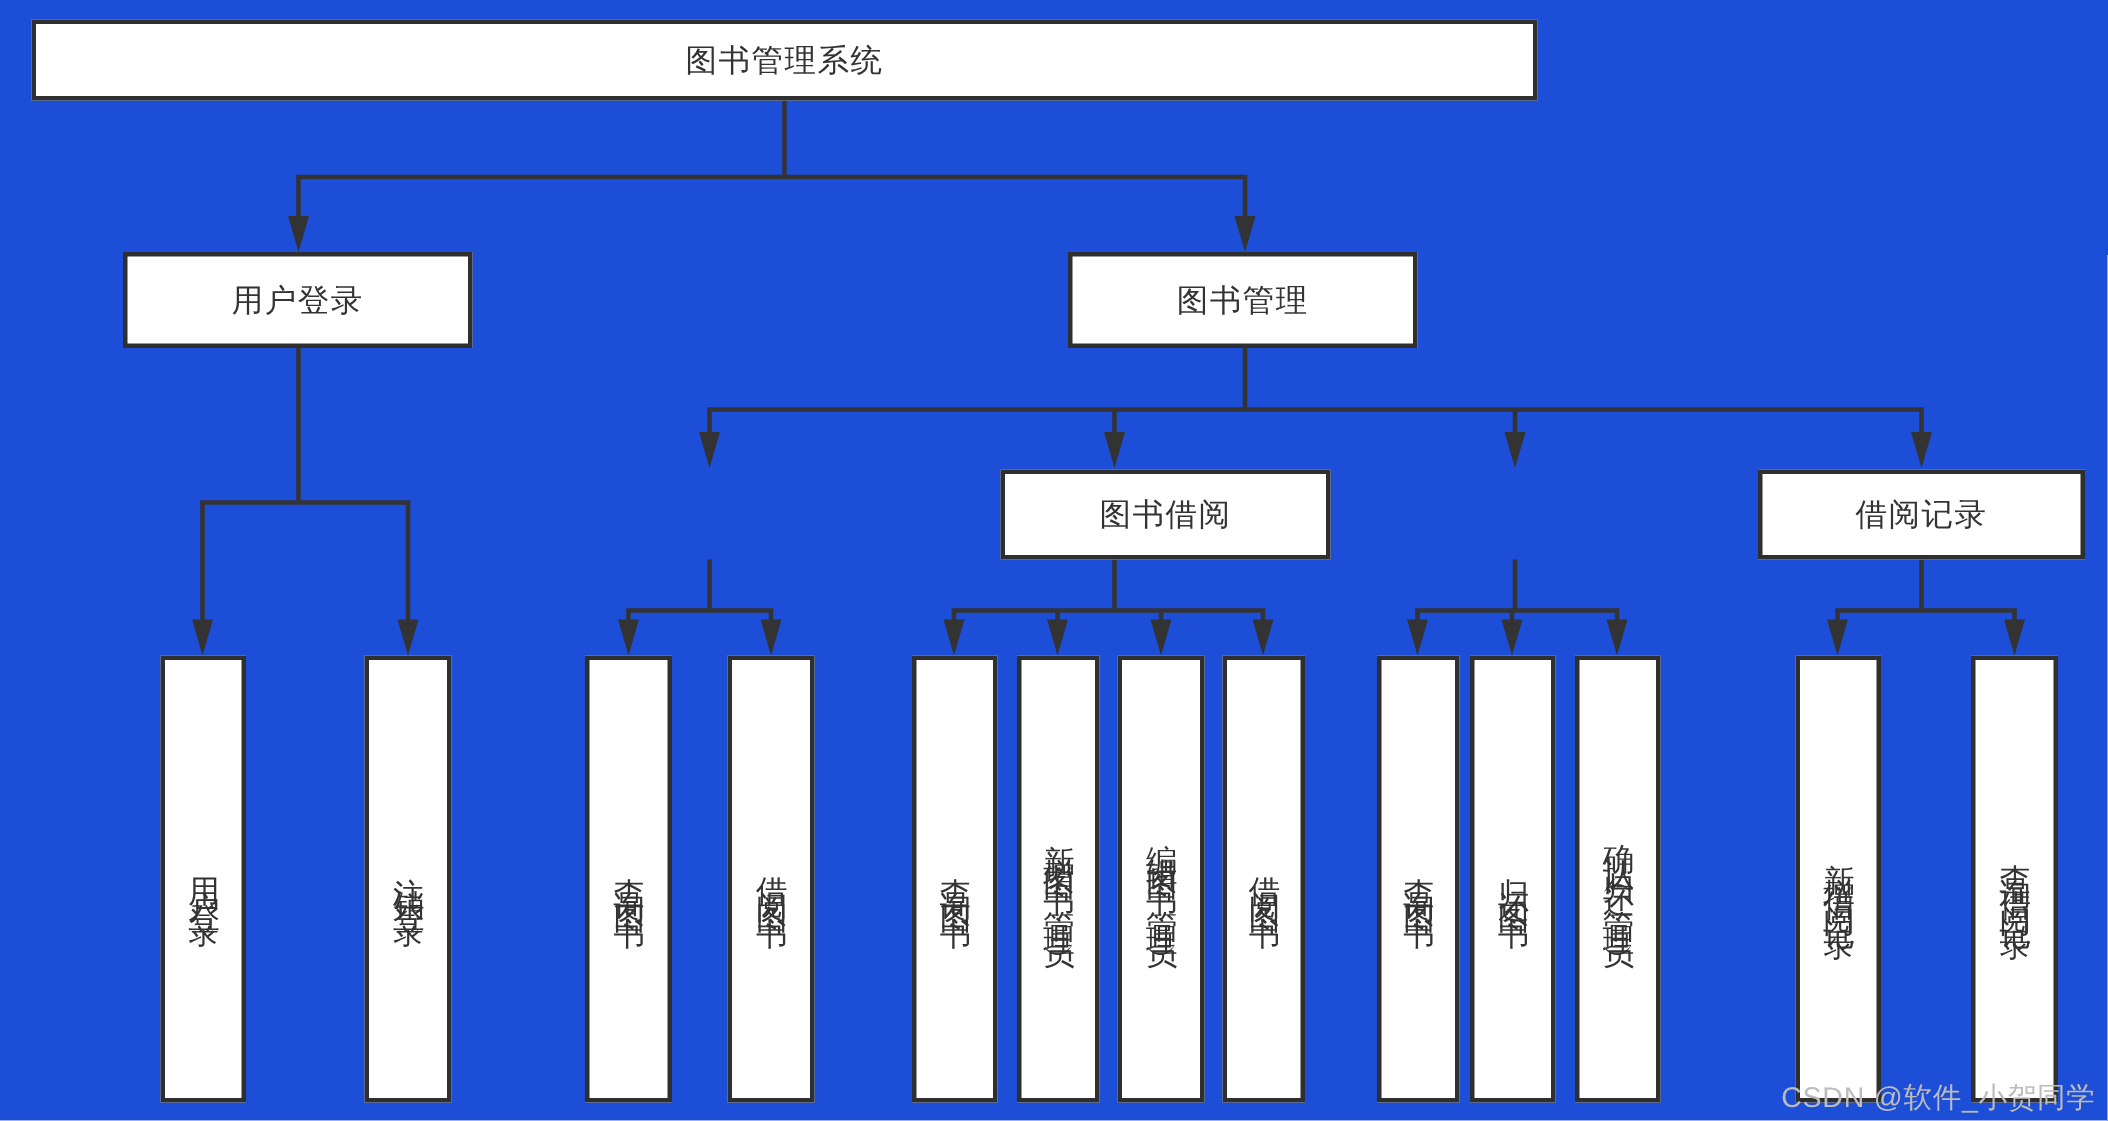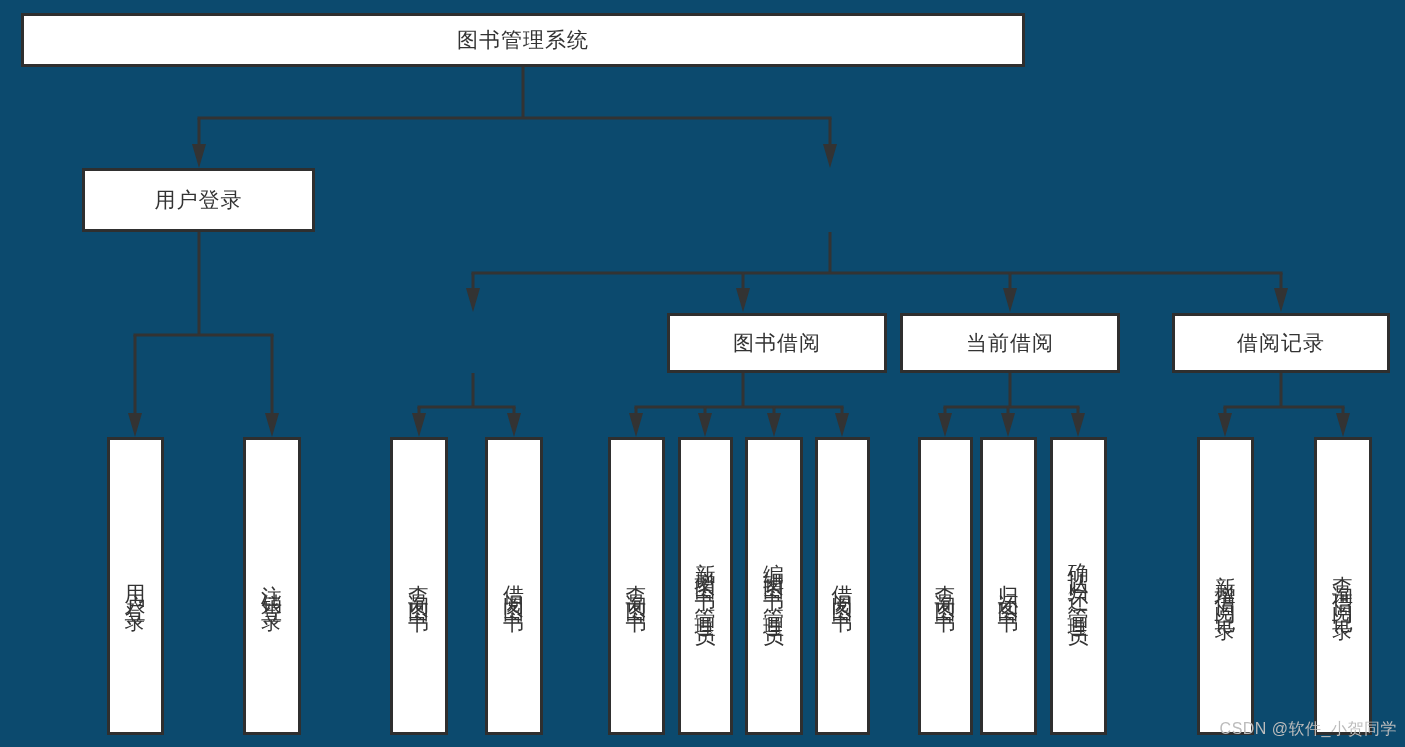--- a/index.html
+++ b/index.html
@@ -1,19 +1,19 @@
 <!DOCTYPE html>
 <html><head>
 <meta charset="utf-8">
 <style>
   html,body{margin:0;padding:0;background:#ffffff;}
   .stage{
     position:relative;
     width:1405px;height:747px;
-    background:#0c4a6e;
+    background:#1d4ed8;
     font-family:"Liberation Sans","DejaVu Sans",sans-serif;
     overflow:hidden;
   }
   .connectors{position:absolute;left:0;top:0;}
   .box{
     position:absolute;
     background:#ffffff;
     border:3px solid #2f2f2f;
     box-sizing:border-box;
     display:flex;
@@ -27,21 +27,21 @@
     text-orientation:mixed;
     font-size:21px;
     letter-spacing:9px;
     line-height:1;
     white-space:nowrap;
   }
   .watermark{
     position:absolute;
     right:8px;
     top:719px;
-    font-size:16px;
+    font-size:19px;
     color:#bcbcbc;
     letter-spacing:0.5px;
     z-index:5;
     margin-left:30px;
   }
 </style>
 </head>
 <body>
 
 <div class="stage">
@@ -105,26 +105,26 @@
     </g>
   </svg>
 
   <div class="box hbox" style="left:21px;top:13px;width:1004px;height:54px;">
     <span>图书管理系统</span>
   </div>
 
   <div class="box hbox" style="left:82px;top:168px;width:233px;height:64px;">
     <span>用户登录</span>
   </div>
+  <div class="box hbox" style="left:712px;top:168px;width:233px;height:64px;">
+    <span>图书管理</span>
+  </div>
 
   <div class="box hbox" style="left:633px;top:313px;width:220px;height:60px;margin-left:34px;">
     <span>图书借阅</span>
-  </div>
-  <div class="box hbox" style="left:900px;top:313px;width:220px;height:60px;">
-    <span>当前借阅</span>
   </div>
   <div class="box hbox" style="left:1172px;top:313px;width:218px;height:60px;">
     <span>借阅记录</span>
   </div>
 
   <div class="box vbox" style="left:107px;top:437px;width:57px;height:298px;">
     <span>用户登录</span>
   </div>
   <div class="box vbox" style="left:243px;top:437px;width:58px;height:298px;">
     <span>注销登录</span>

